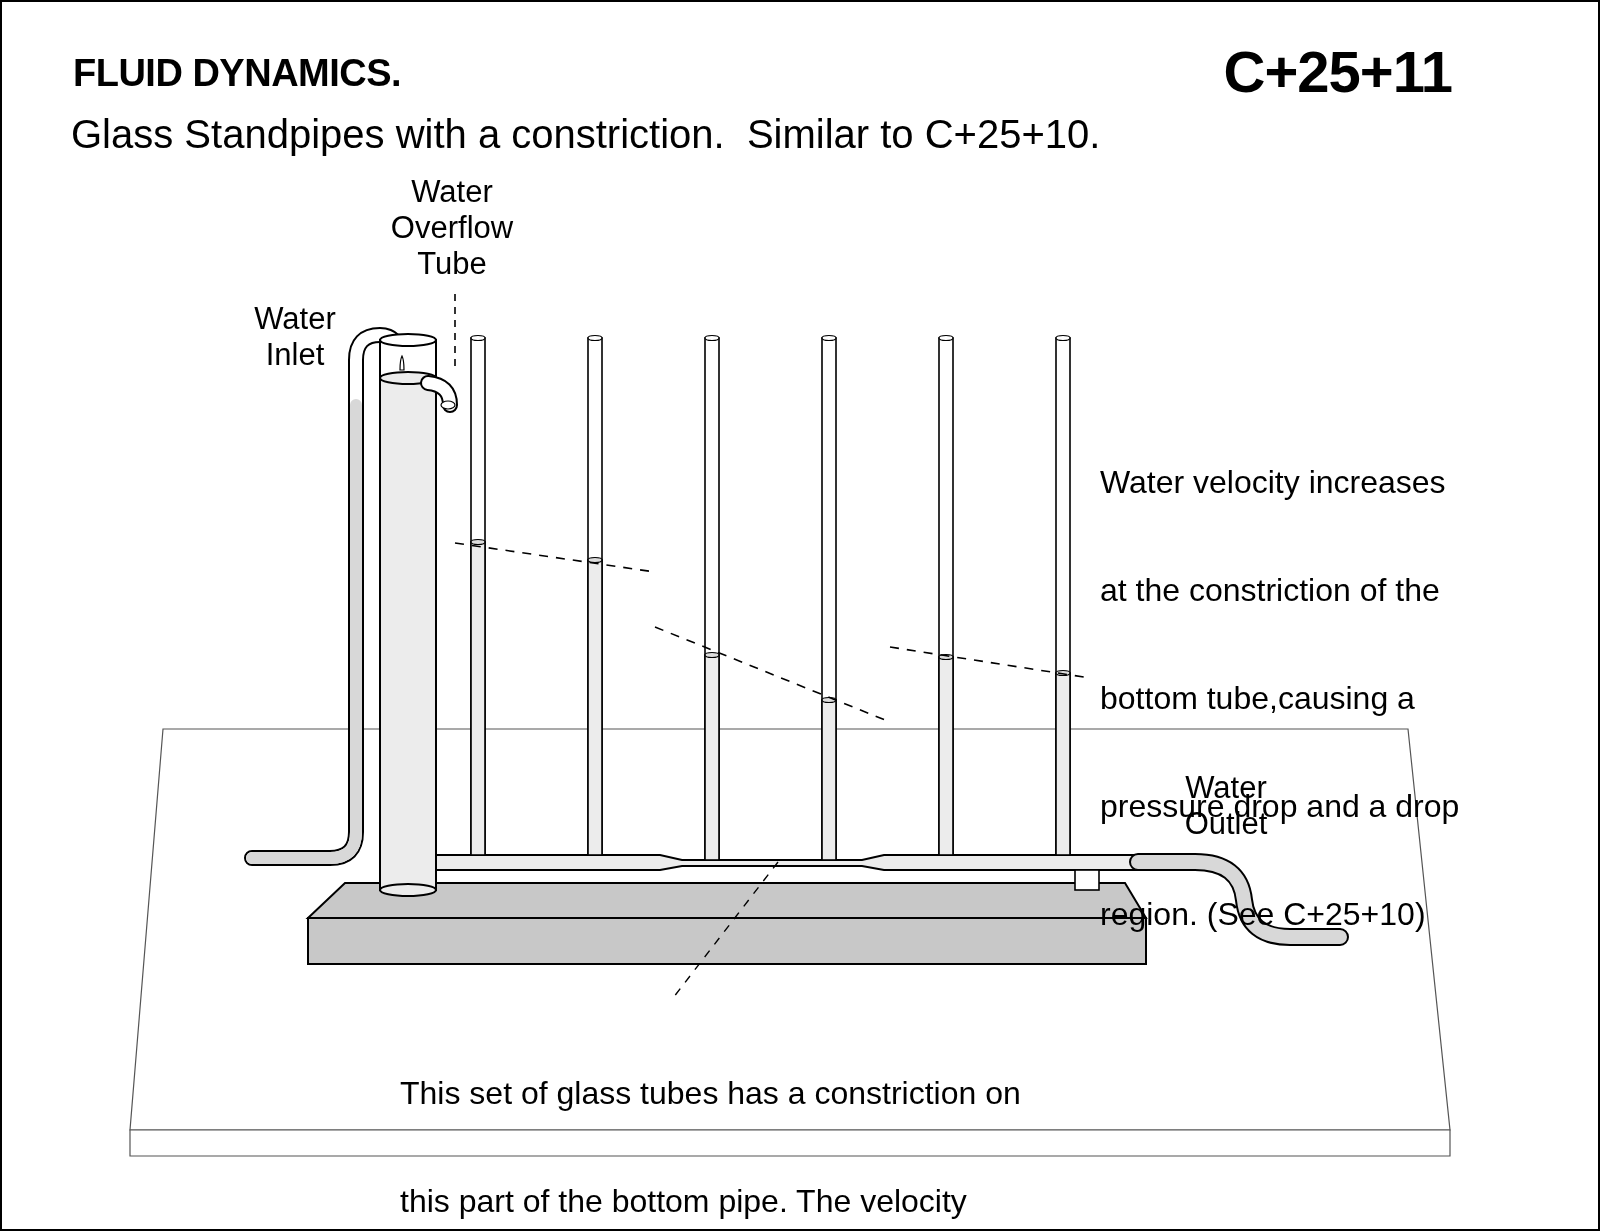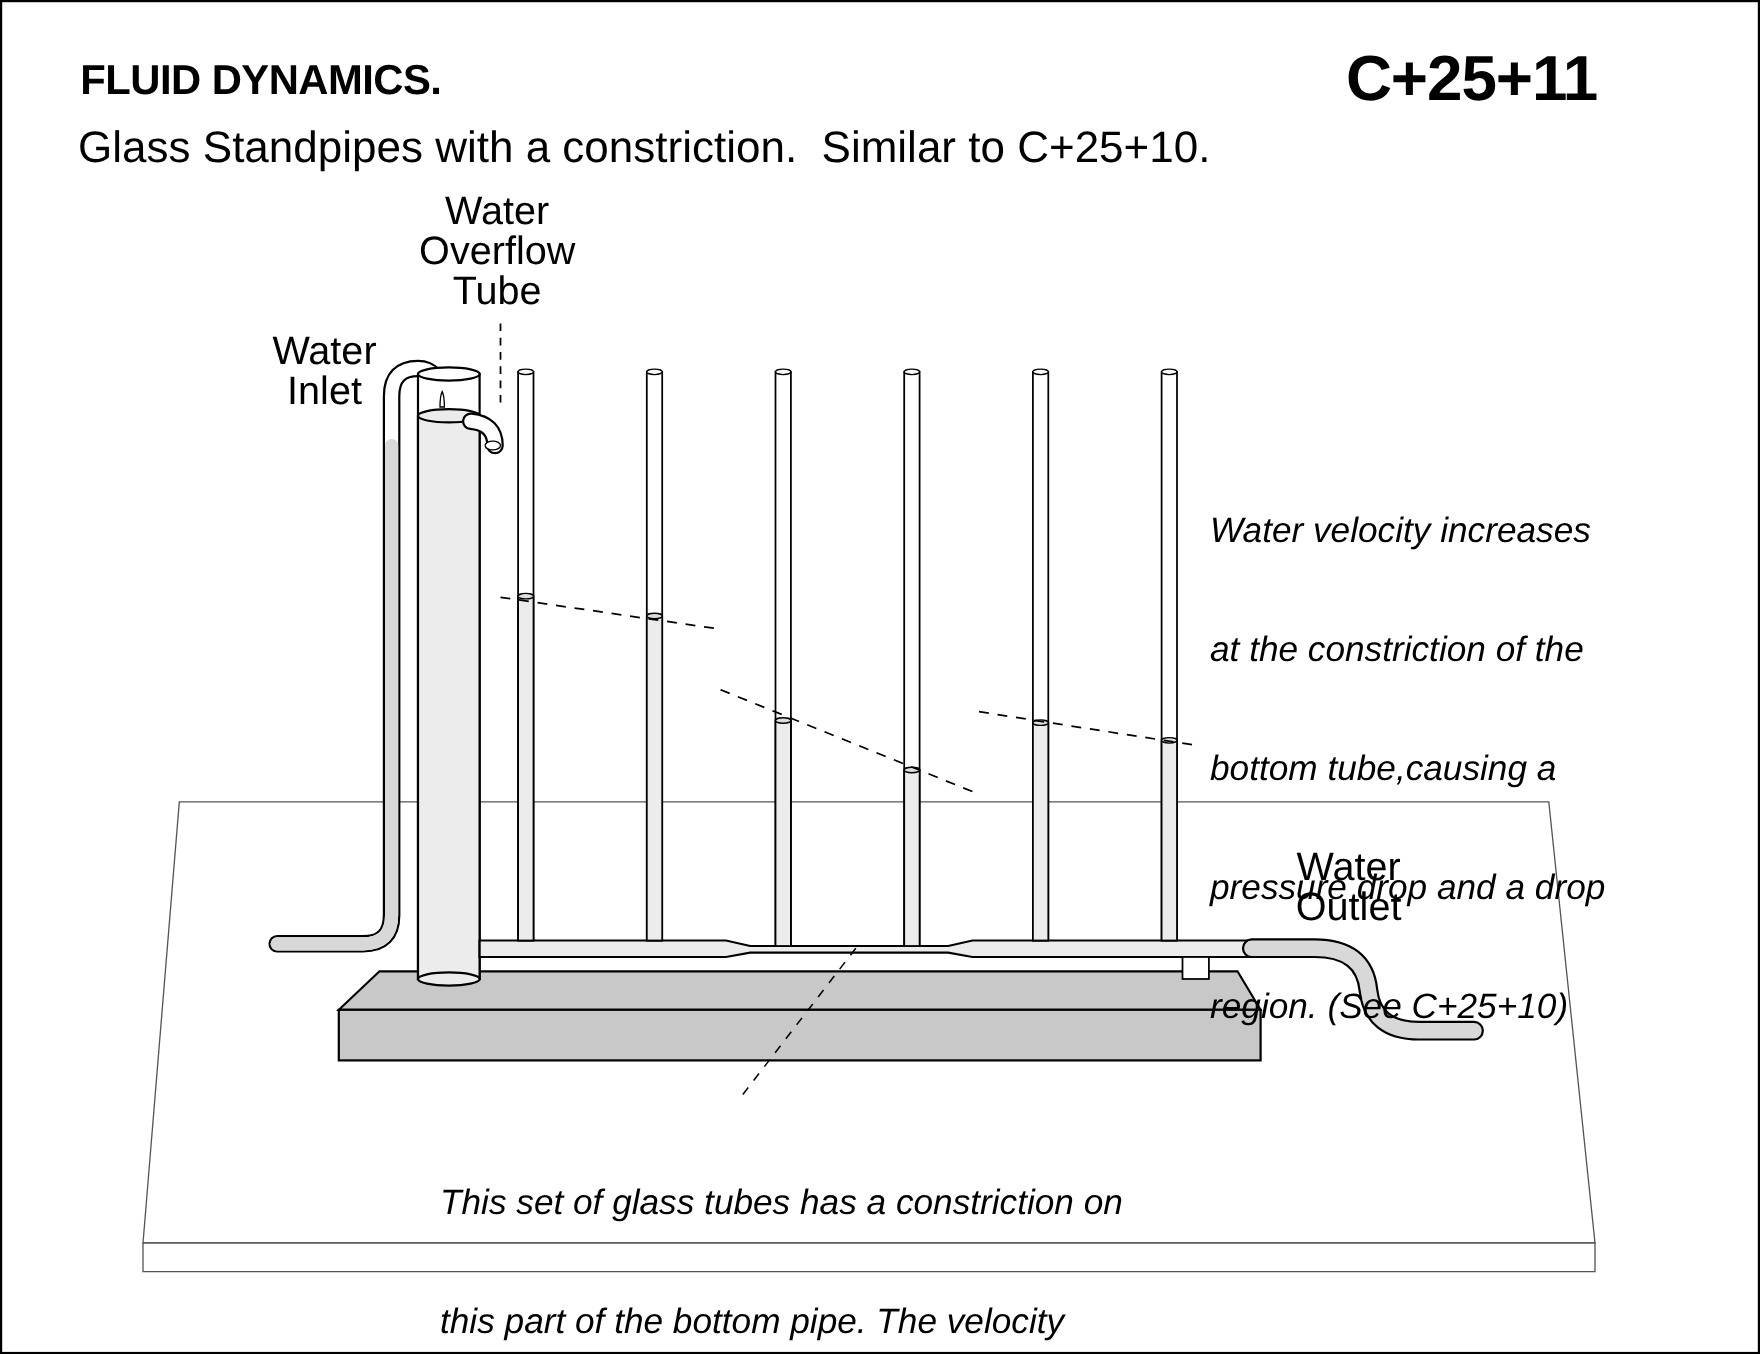--- a/index.html
+++ b/index.html
@@ -1,22 +1,22 @@
 <!DOCTYPE html>
 <html><head>
 <meta charset="utf-8">
 <style>
   html, body { margin: 0; padding: 0; background: #ffffff; }
   body { width: 1600px; height: 1231px; position: relative; overflow: hidden; font-family: "Liberation Sans", sans-serif; color: #000; }
   .frame { position: absolute; left: 0; top: 0; width: 1596px; height: 1227px; border: 2px solid #000; }
   .title { position: absolute; left: 73px; top: 40px; font-size: 38px; font-weight: bold; letter-spacing: -0.5px; margin-top: 12px; }
   .code { position: absolute; right: 148px; top: 38px; font-size: 58px; font-weight: bold; letter-spacing: -1px; }
   .subtitle { position: absolute; left: 71px; top: 112px; font-size: 40px; white-space: pre; }
-  .label { position: absolute; font-size: 36px; line-height: 36px; text-align: center; }
-  .note { position: absolute; font-size: 32px; line-height: 36px; white-space: pre; font-style: italic; }
+  .label { position: absolute; font-size: 31px; line-height: 36px; text-align: center; }
+  .note { position: absolute; font-size: 32px; line-height: 36px; white-space: pre; }
   svg.diagram { position: absolute; left: 0; top: 0; }
 </style>
 </head>
 <body>
 
 <div class="frame"></div>
 
 <div class="title">FLUID DYNAMICS.</div>
 <div class="code">C+25+11</div>
 <div class="subtitle">Glass Standpipes with a constriction.  Similar to C+25+10.</div>

